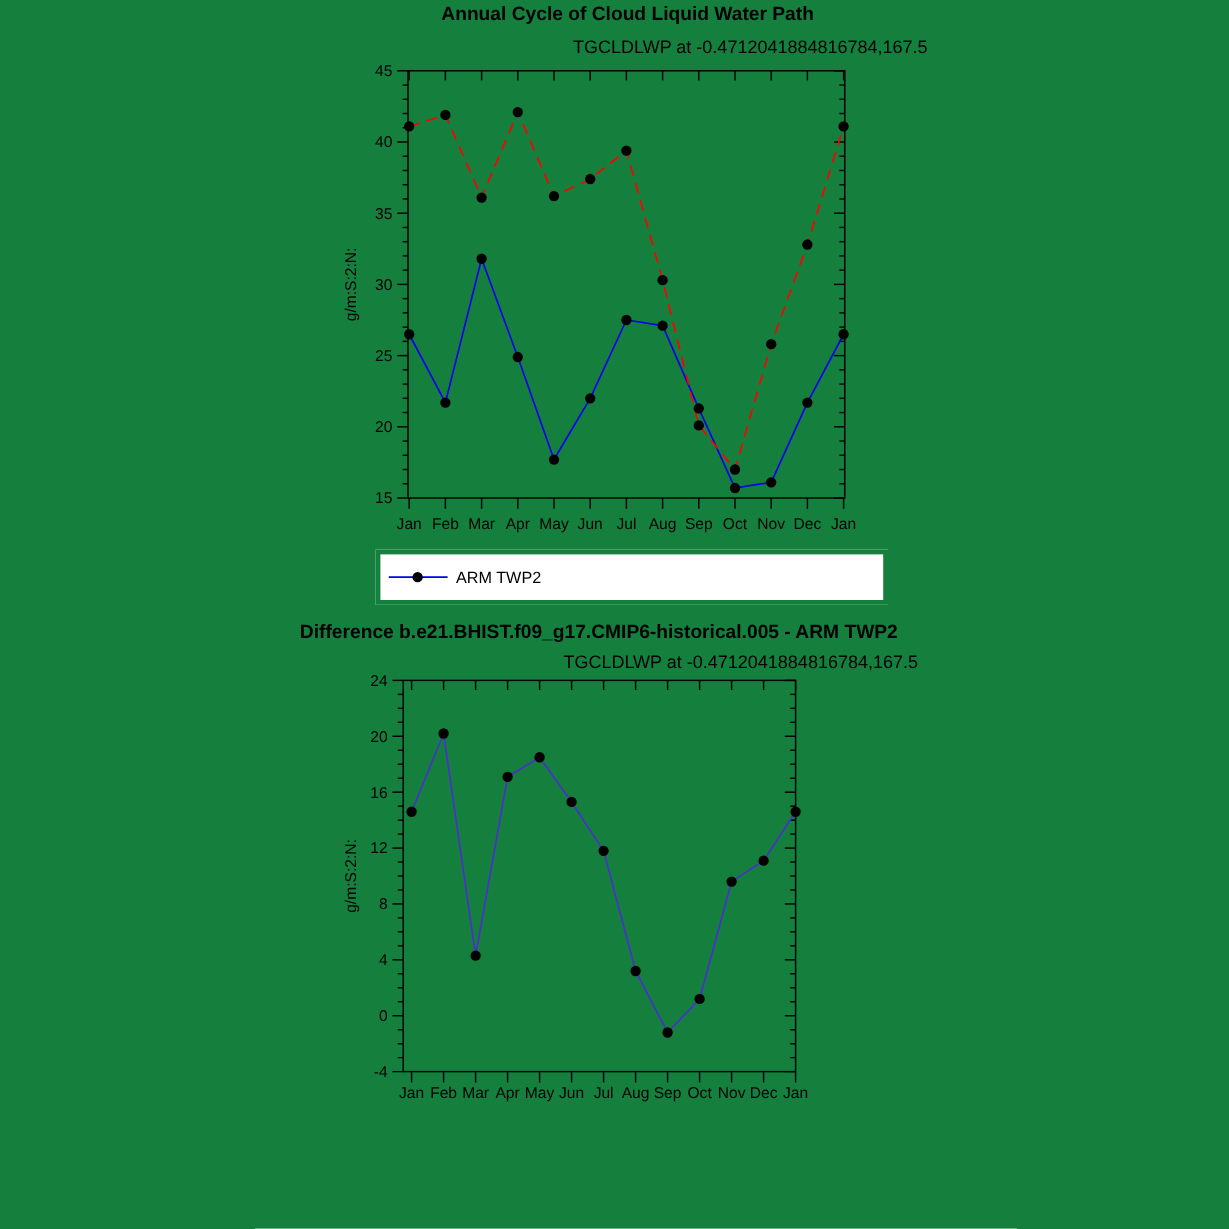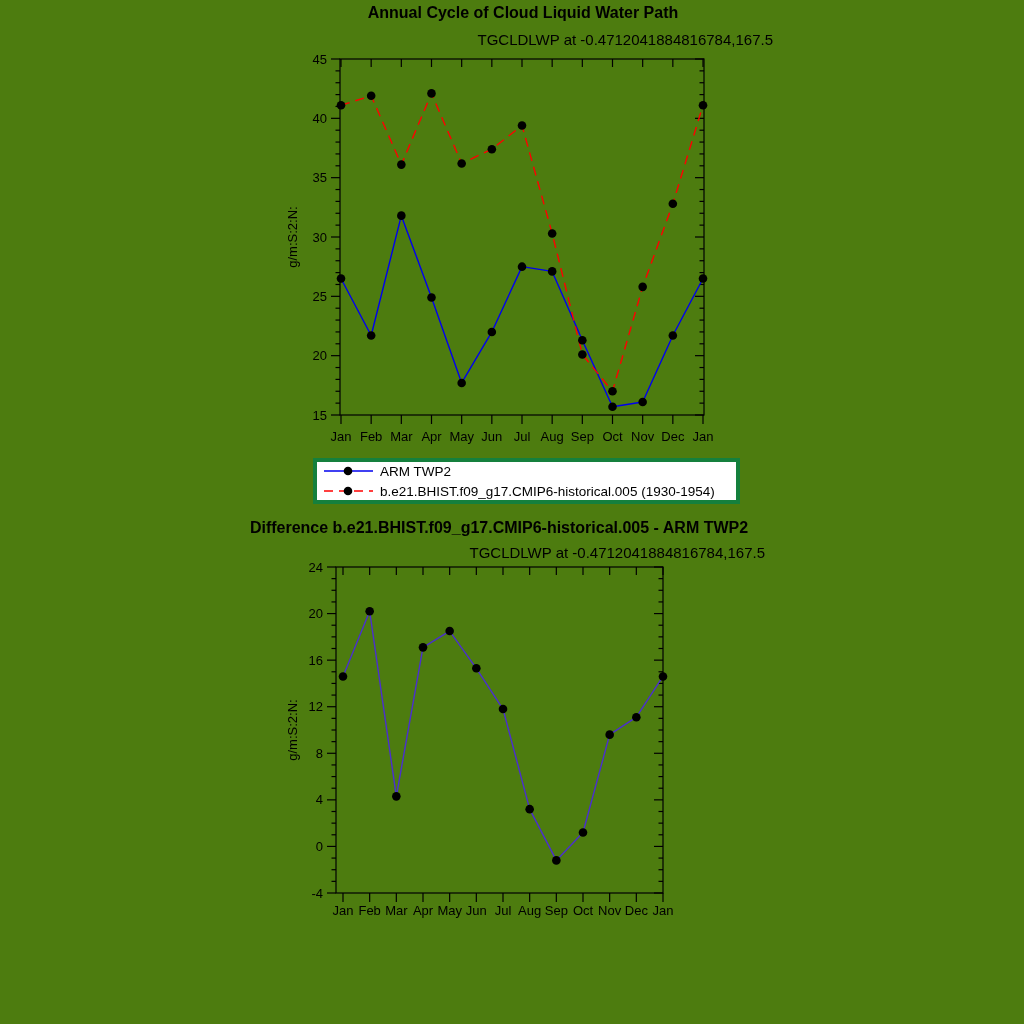--- a/index.html
+++ b/index.html
@@ -1,16 +1,16 @@
 <!DOCTYPE html>
 <html><head>
 <meta charset="utf-8">
 <style>
   html,body{margin:0;padding:0;background:#fff;}
-  .page{position:relative;width:1024px;height:1024px;background:#4d7c0f;
+  .page{position:relative;width:1024px;height:1024px;background:#15803d;
         font-family:"Liberation Sans",sans-serif;color:#000;overflow:hidden;}
   .title{position:absolute;font-weight:bold;font-size:16px;text-align:center;white-space:nowrap;}
   .subtitle{position:absolute;font-size:15px;text-align:right;white-space:nowrap;}
   #t1{left:273px;top:4px;width:500px;}
   #s1{left:273px;top:31px;width:500px;}
   #t2{left:239px;top:519px;width:520px;}
   #s2{left:245px;top:544px;width:520px;}
   #chart-canvas{position:absolute;left:0;top:0;}
   .legend{position:absolute;left:313px;top:458px;width:427px;height:46px;
           border:4px solid #15803d;box-sizing:border-box;background:#fff;
@@ -317,22 +317,15 @@
     </svg>
 
   <div class="legend">
     <div class="lrow">
       <svg class="sample" width="56" height="20">
         <line class="ls-blue" x1="3" y1="10" x2="52" y2="10" stroke-width="1.4" stroke="#0000ee"></line>
         <circle cx="27" cy="10" r="4.3" fill="#000000"></circle>
       </svg>
       <span class="ltext">ARM TWP2</span>
     </div>
-    <div class="lrow">
-      <svg class="sample" width="56" height="20">
-        <line class="ls-red" x1="3" y1="10" x2="52" y2="10" stroke-width="1.4" stroke-dasharray="9 6" stroke="#ff0000"></line>
-        <circle cx="27" cy="10" r="4.3" fill="#000000"></circle>
-      </svg>
-      <span class="ltext">b.e21.BHIST.f09_g17.CMIP6-historical.005 (1930-1954)</span>
-    </div>
   </div>
 
 </div>
 
 </body></html>

